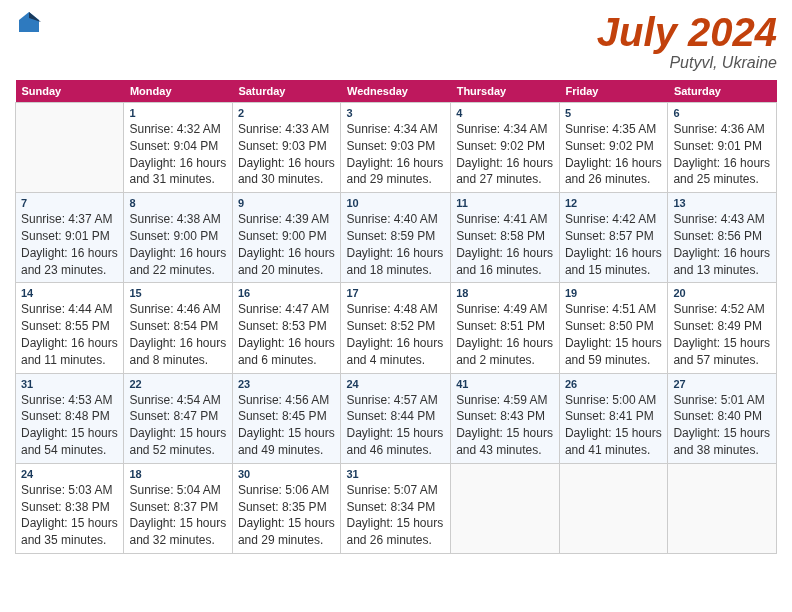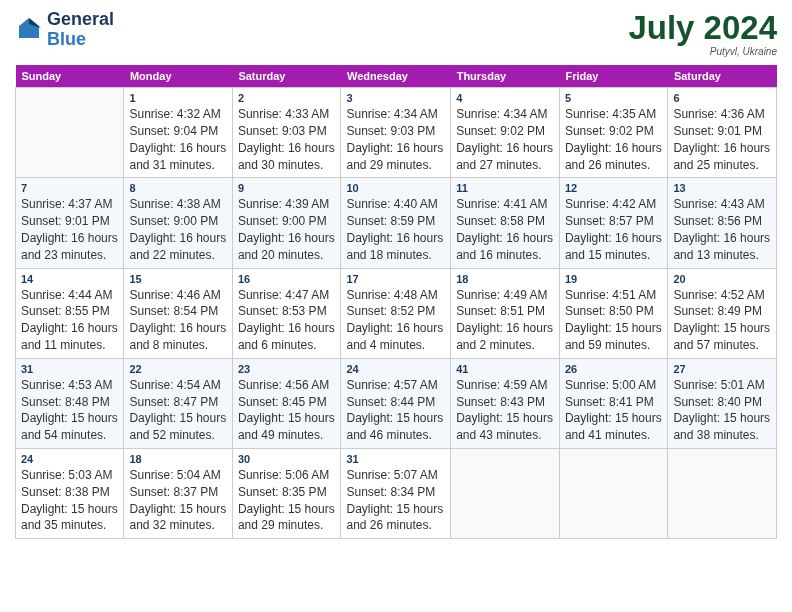--- a/index.html
+++ b/index.html
@@ -35,37 +35,38 @@
       color: #2e7abf;
     }
     .logo-icon {
       width: 28px;
       height: 28px;
     }
     .title-block {
       text-align: right;
     }
     .month-title {
-      font-size: 33px;
+      font-size: 40px;
       font-weight: bold;
-      color: #14532d;
+      color: #c2410c;
       line-height: 1.1;
+      font-style: italic;
     }
     .location {
-      font-size: 10px;
+      font-size: 16px;
       color: #555;
       font-style: italic;
     }
     table {
       width: 100%;
       border-collapse: collapse;
       font-size: 10px;
     }
     th {
-      background-color: #a21caf;
+      background-color: #be185d;
       color: #fff;
       text-align: left;
       padding: 5px 6px;
       font-size: 11px;
       font-weight: bold;
     }
     td {
       border: 1px solid #ccc;
       vertical-align: top;
       padding: 4px 5px;
@@ -98,23 +99,20 @@
 </head>
 <body>
 
 <div class="container">
   <div class="header">
     <div class="logo">
       <svg class="logo-icon" viewBox="0 0 28 28">
         <polygon points="14,2 24,10 24,22 4,22 4,10" fill="#2e7abf"></polygon>
         <polygon points="14,2 26,12 14,8" fill="#1a3a5c"></polygon>
       </svg>
-      <div class="logo-text">
-        <span style="color:#1a3a5c">General</span><br><span style="color:#2e7abf">Blue</span>
-      </div>
     </div>
     <div class="title-block">
       <div class="month-title">July 2024</div>
       <div class="location">Putyvl, Ukraine</div>
     </div>
   </div>
 
   <table>
     <thead>
       <tr>

